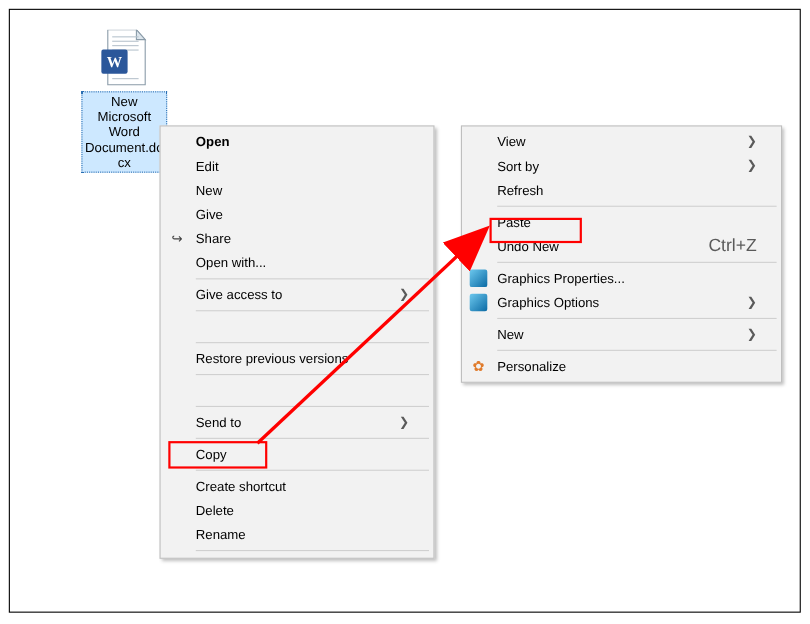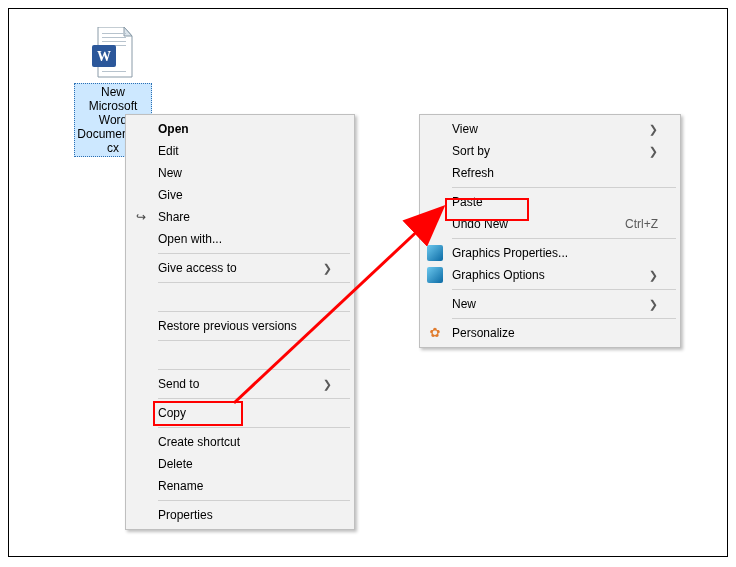--- a/index.html
+++ b/index.html
@@ -54,22 +54,22 @@
 
   
   .menu {
     position: absolute;
     background: #f2f2f2;
     border: 1px solid #bfbfbf;
     box-shadow: 2px 2px 3px rgba(0,0,0,.25);
     padding: 3px 2px;
     box-sizing: border-box;
   }
-  .menu.menu1 { left: 116px; top: 105px; width: 230px; }
-  .menu.menu2 { left: 410px; top: 105px; width: 262px; }
+  .menu.menu1 { left: 136px; top: 105px; width: 250px; }
+  .menu.menu2 { left: 410px; top: 105px; width: 292px; }
 
   .menu-item {
     position: relative;
     display: flex;
     align-items: center;
     height: 22px;
     line-height: 22px;
     padding: 0 20px 0 30px;
     white-space: nowrap;
     cursor: default;
@@ -96,21 +96,21 @@
   }
 
   .menu-sub {
     margin-left: auto;
     color: #5a5a5a;
     font-size: 11px;
   }
   .menu-short {
     margin-left: auto;
     color: #5a5a5a;
-    font-size: 12px;
+    font-size: 16px;
   }
 
   
   .callout {
     position: absolute;
     border: 2px solid #ff0000;
     box-sizing: border-box;
     pointer-events: none;
     z-index: 5;
   }
@@ -196,23 +196,20 @@
       <div class="menu-item">
         <span>Create shortcut</span>
       </div>
       <div class="menu-item">
         <span>Delete</span>
       </div>
       <div class="menu-item">
         <span>Rename</span>
       </div>
       <div class="menu-sep"></div>
-      <div class="menu-item">
-        <span>Properties</span>
-      </div>
     </div>
 
   <div class="menu menu2" id="menu2">
       <div class="menu-item">
         <span>View</span>
         <span class="menu-sub">❯</span>
       </div>
       <div class="menu-item">
         <span>Sort by</span>
         <span class="menu-sub">❯</span>

